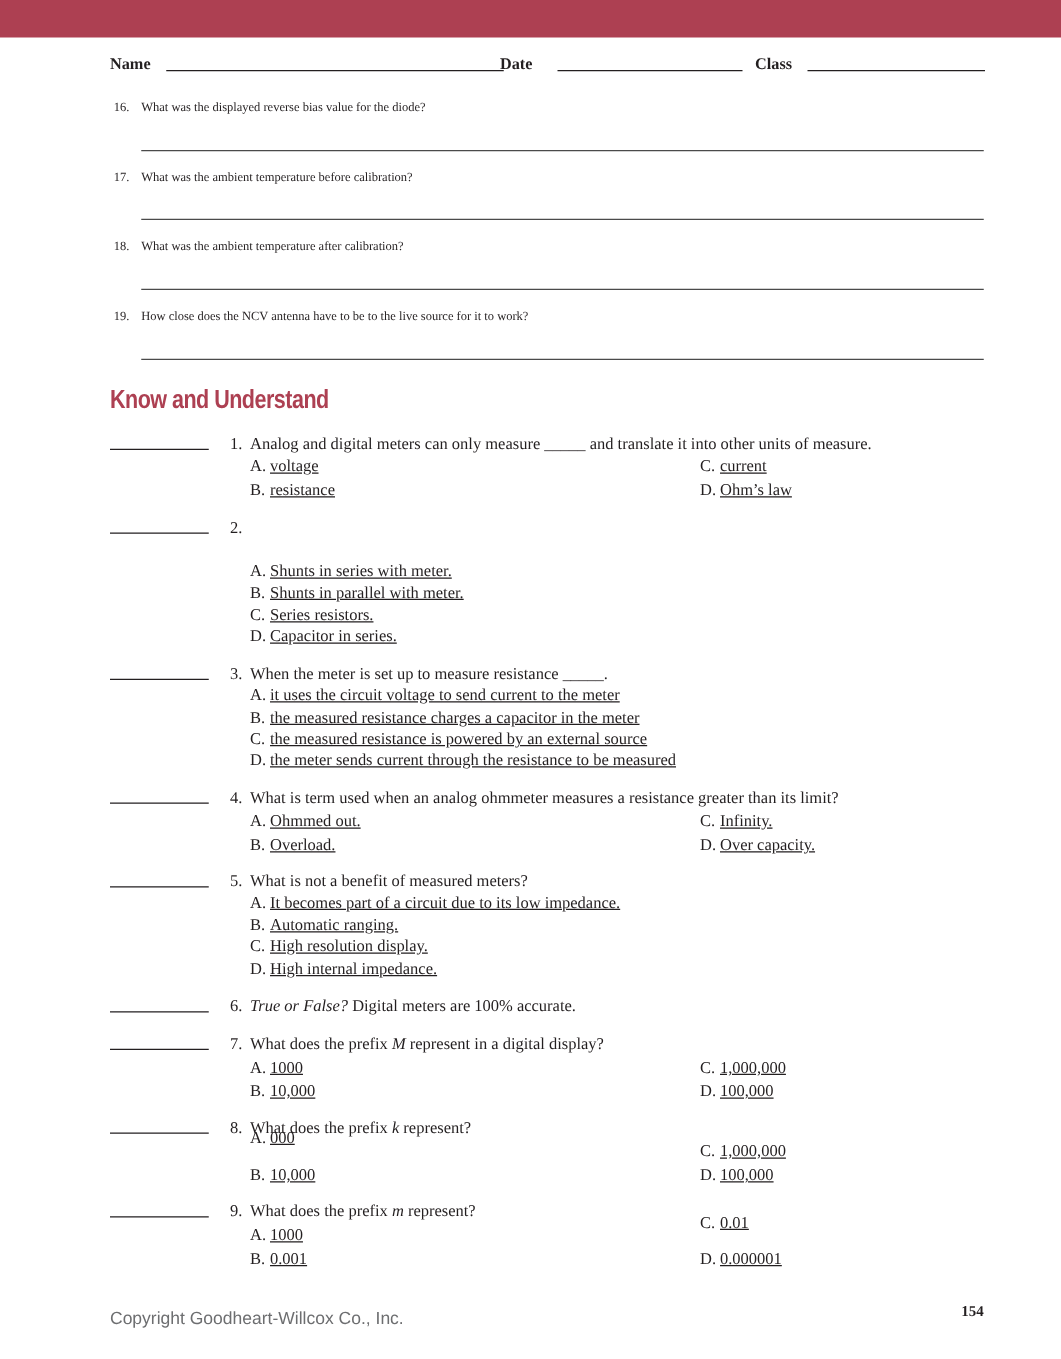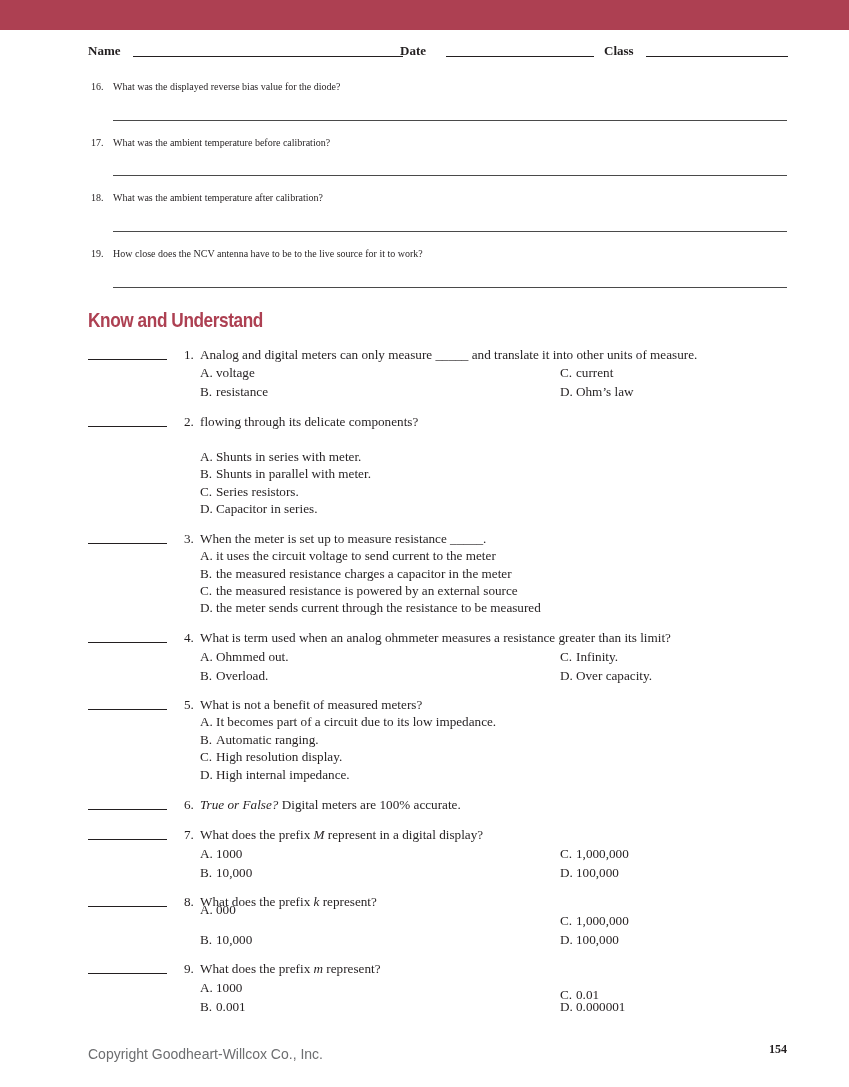--- a/index.html
+++ b/index.html
@@ -14,21 +14,21 @@
   .q .num { display: inline-block; width: 22px; }
   .ansline { position: absolute; left: 113px; width: 674px; border-bottom: 1px solid #4a4a4a; height: 0; }
   .section-title { position: absolute; left: 88px; top: 308px; font-family: "Liberation Sans", sans-serif;
                    font-size: 21px; font-weight: bold; color: #ad4052; letter-spacing: -0.5px;
                    transform: scaleX(0.82); transform-origin: left top; }
   .mc { position: absolute; left: 0; width: 849px; font-family: "Liberation Serif", serif; font-size: 13.2px; line-height: 17.5px; }
   .mc .blank { position: absolute; left: 88px; width: 79px; border-bottom: 1px solid #231f20; height: 0; top: 13px; }
   .mc .stem { position: absolute; left: 184px; width: 590px; }
   .mc .stem .n { position: absolute; left: 0; }
   .mc .stem .t { display: block; margin-left: 16px; }
-  .mc .opt { position: absolute; left: 200px; }
+  .mc .opt { position: absolute; left: 200px; text-decoration: underline; }
   .mc .opt.right { left: 560px; }
   .mc .opt .letter { display: inline-block; width: 16px; }
   .footer-copy { position: absolute; left: 88px; top: 1046px; font-family: "Liberation Sans", sans-serif;
                  font-size: 14px; color: #6d6e70; }
   .footer-page { position: absolute; left: 769px; top: 1042px; font-family: "Liberation Serif", serif;
                  font-size: 12px; font-weight: bold; }
   i { font-style: italic; }
 </style>
 </head>
 <body>
@@ -75,21 +75,20 @@
   <div class="opt" style="top:18px"><span class="letter">A.</span><span>voltage</span></div>
   <div class="opt" style="top:37px"><span class="letter">B.</span><span>resistance</span></div>
   <div class="opt right" style="top:18px"><span class="letter">C.</span><span>current</span></div>
   <div class="opt right" style="top:37px"><span class="letter">D.</span><span>Ohm’s law</span></div>
 </div>
 
 <div class="mc" style="top:413px">
   <span class="blank"></span>
   <div class="stem">
     <span class="n">2.</span>
-    <span class="t">flowing through its delicate components?</span>
   </div>
   <div class="opt" style="top:35px"><span class="letter">A.</span><span>Shunts in series with meter.</span></div>
   <div class="opt" style="top:52px"><span class="letter">B.</span><span>Shunts in parallel with meter.</span></div>
   <div class="opt" style="top:70px"><span class="letter">C.</span><span>Series resistors.</span></div>
   <div class="opt" style="top:87px"><span class="letter">D.</span><span>Capacitor in series.</span></div>
 </div>
 
 <div class="mc" style="top:530px">
   <span class="blank"></span>
   <div class="stem">
@@ -159,18 +158,18 @@
 </div>
 
 <div class="mc" style="top:960px">
   <span class="blank"></span>
   <div class="stem">
     <span class="n">9.</span>
     <span class="t"><span>What does the prefix </span><i>m</i><span> represent?</span></span>
   </div>
   <div class="opt" style="top:19px"><span class="letter">A.</span><span>1000</span></div>
   <div class="opt" style="top:38px"><span class="letter">B.</span><span>0.001</span></div>
-  <div class="opt right" style="top:26px"><span class="letter">C.</span><span>0.01</span></div>
+  <div class="opt right" style="top:9px"><span class="letter">C.</span><span>0.01</span></div>
   <div class="opt right" style="top:38px"><span class="letter">D.</span><span>0.000001</span></div>
 </div>
 
 <div class="footer-copy">Copyright Goodheart-Willcox Co., Inc.</div>
 <div class="footer-page">154</div>
 
 </body></html>

